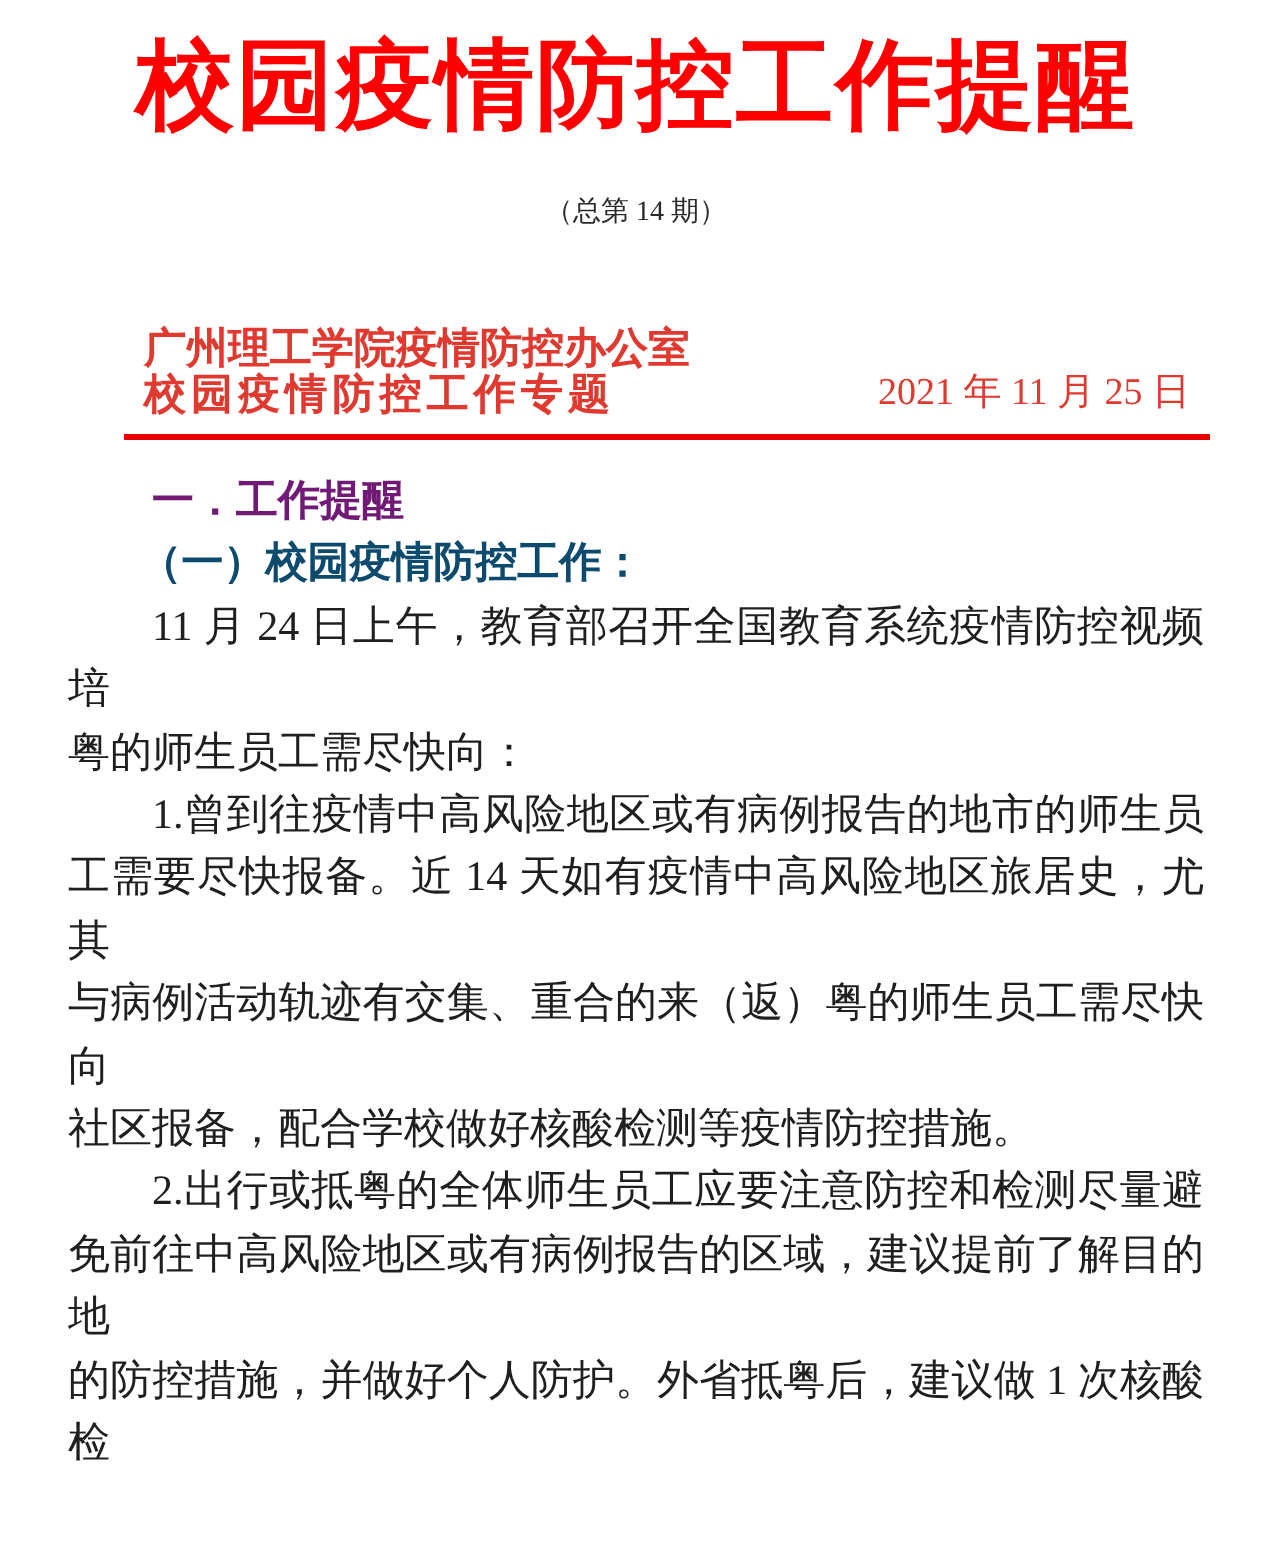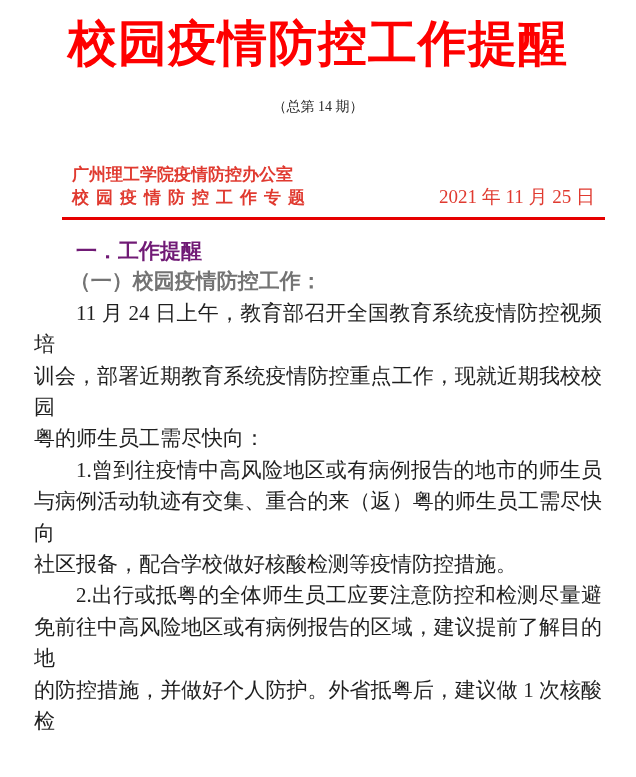--- a/index.html
+++ b/index.html
@@ -34,21 +34,21 @@
   .masthead {
     margin-top: 45px;
     display: flex;
     justify-content: space-between;
     align-items: flex-end;
   }
   .org-block {
     margin-left: 38px;
     width: 233px;
     color: #e03a30;
-    font-size: 17px;
+    font-size: 21px;
     line-height: 23px;
     font-weight: 600;
   }
   .org-line1 { white-space: nowrap; }
   .org-line2 {
     display: block;
     width: 100%;
     text-align: justify;
     text-align-last: justify;
   }
@@ -76,21 +76,21 @@
     font-family: "Liberation Sans", "DejaVu Sans", sans-serif;
     font-weight: bold;
     font-size: 21px;
     text-indent: 2em;
     color: #701a75;
   }
   .h2 {
     font-weight: bold;
     font-size: 21px;
     text-indent: 1.7em;
-    color: #737373;
+    color: #0c4a6e;
   }
   .line {
     text-align: justify;
     text-align-last: justify;
     white-space: normal;
   }
   .line.first { text-indent: 2em; }
   .line.end { text-align-last: left; }
 </style>
 </head>
@@ -110,23 +110,23 @@
     <div class="masthead-date">2021 年 11 月 25 日</div>
   </div>
 
   <div class="red-rule"></div>
 
   <div class="body-text">
     <div class="h1">一．工作提醒</div>
     <div class="h2">（一）校园疫情防控工作：</div>
 
     <div class="line first">11 月 24 日上午，教育部召开全国教育系统疫情防控视频培</div>
-    <div class="line">训会，部署近期教育系统疫情防控重点工作，现就近期我校校园</div>
     <div class="line end">粤的师生员工需尽快向：</div>
     <div class="line first">1.曾到往疫情中高风险地区或有病例报告的地市的师生员</div>
+    <div class="line">工需要尽快报备。近 14 天如有疫情中高风险地区旅居史，尤其</div>
     <div class="line">与病例活动轨迹有交集、重合的来（返）粤的师生员工需尽快向</div>
     <div class="line end">社区报备，配合学校做好核酸检测等疫情防控措施。</div>
     <div class="line first">2.出行或抵粤的全体师生员工应要注意防控和检测尽量避</div>
     <div class="line">免前往中高风险地区或有病例报告的区域，建议提前了解目的地</div>
     <div class="line">的防控措施，并做好个人防护。外省抵粤后，建议做 1 次核酸检</div>
 
   </div>
 
 </div>
 

